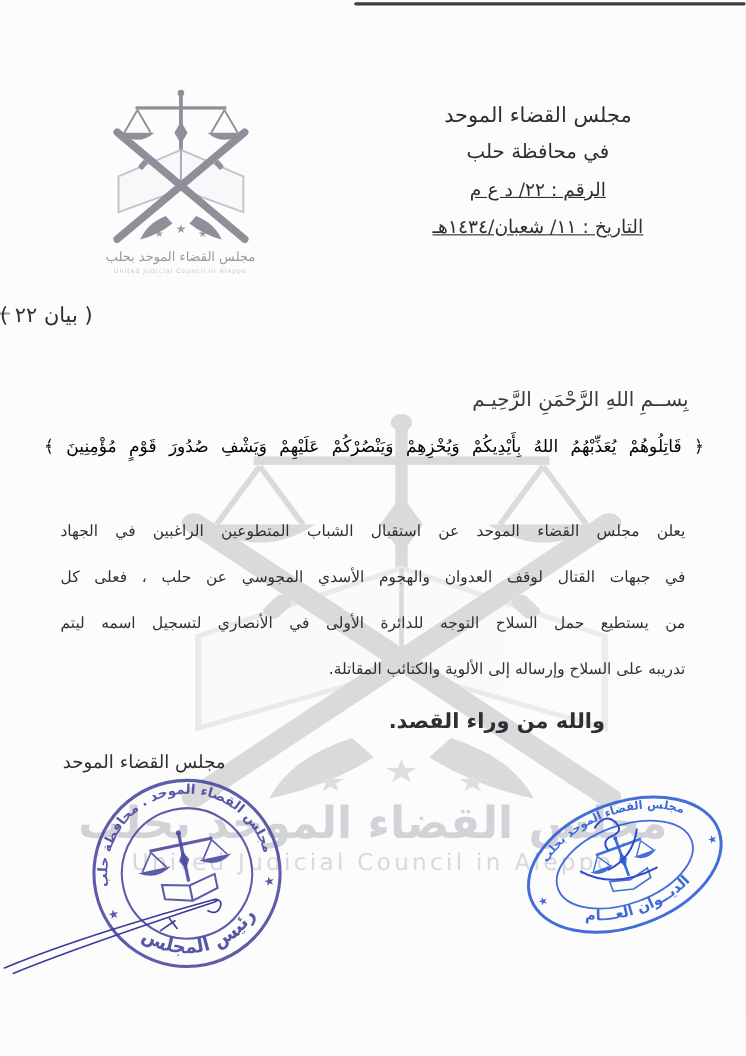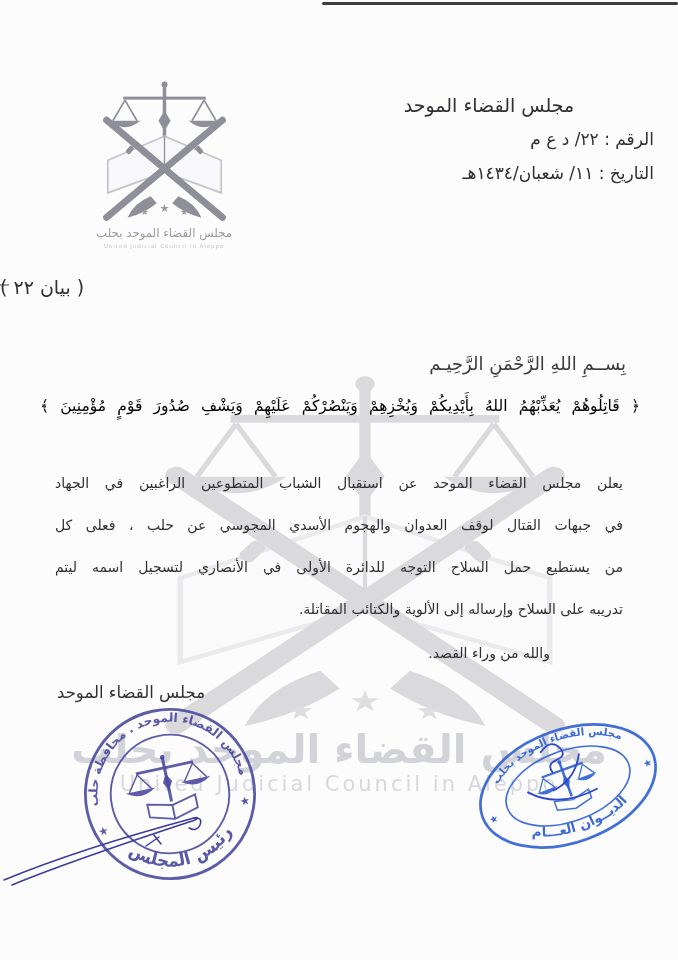--- a/index.html
+++ b/index.html
@@ -8,36 +8,36 @@
     background:var(--page,#fcfcfc);overflow:hidden;
     font-family:"DejaVu Sans",sans-serif;color:var(--ink,#2f2f33);
   }
   .abs{position:absolute;}
   
   .scanline{top:2px;left:322px;width:356px;height:3px;background:#1c1c1c;opacity:.85;border-radius:2px;}
   .edge-dash{top:284px;left:0;width:9px;height:2px;background:#9a9a9a;}
   
   .header{top:88px;right:24px;width:330px;direction:rtl;}
   .header .h-center{text-align:center;}
-  .header .h-right{text-align:right;}
+  .header .h-right{text-align:center;text-decoration:underline;}
   .header div{line-height:34px;font-size:17px;}
   .header .org{font-size:19px;}
   .header .loc{font-size:18px;}
   
   .stmt-title{top:276px;left:0;width:100%;text-align:left;font-size:19px;letter-spacing:1px;direction:rtl;}
   
   .basmala{top:353px;right:52px;direction:rtl;font-size:18px;letter-spacing:1px;color:#3a3a3e;}
   
   .verse{top:392px;left:40px;right:38px;direction:rtl;font-size:15.5px;line-height:1.9;
          text-align:justify;text-align-last:justify;color:#000000;}
   
   .body-text{top:462px;left:55px;right:55px;direction:rtl;font-size:14px;}
   .body-line{height:42px;line-height:42px;text-align:justify;text-align-last:justify;white-space:nowrap;}
   .body-line.last{text-align:left;text-align-last:right;}
-  .closing{top:645px;right:128px;direction:rtl;font-size:14px;}
+  .closing{top:645px;right:128px;direction:rtl;font-size:19px;font-weight:bold;}
   .signer{top:683px;left:57px;direction:rtl;font-size:16.5px;}
   
   .wm-emblem{left:85px;top:362px;width:560px;height:375px;opacity:.30;}
   .wm-ar{top:726px;left:0;width:100%;text-align:center;direction:rtl;
          font-size:40px;font-weight:bold;letter-spacing:2px;color:#d2d2d9;}
   .wm-en{top:772px;left:0;width:100%;text-align:center;font-size:21px;letter-spacing:3px;color:#d8d8de;}
   
   .em-stroke{stroke:var(--emblem,#8f8f99);fill:none;}
   .em-fill{fill:var(--emblem,#8f8f99);}
   .em-book{fill:#f8f8fa;stroke:#c3c3cb;stroke-width:2;}
@@ -110,20 +110,21 @@
   <div class="abs edge-dash"></div>
 
   <svg class="abs logo" viewBox="0 0 205 200">
     <use href="#emblem" x="2" y="0" width="201" height="167"></use>
     <text class="em-caption" x="102" y="184" font-size="13.5" text-anchor="middle">مجلس القضاء الموحد بحلب</text>
     <text class="em-caption-en" x="102" y="197" font-size="6.5" text-anchor="middle">United Judicial Council In Aleppo</text>
   </svg>
 
   <div class="abs header">
     <div class="h-center org">مجلس القضاء الموحد</div>
+    <div class="h-center loc">في محافظة حلب</div>
     <div class="h-right">الرقم : ٢٢/ د ع م</div>
     <div class="h-right">التاريخ : ١١/ شعبان/١٤٣٤هـ</div>
   </div>
 
   <div class="abs stmt-title">( بيان ٢٢ )</div>
 
   <div class="abs basmala">بِســمِ اللهِ الرَّحْمَنِ الرَّحِيـم</div>
 
   <div class="abs verse">﴿ قَاتِلُوهُمْ يُعَذِّبْهُمُ اللهُ بِأَيْدِيكُمْ وَيُخْزِهِمْ وَيَنْصُرْكُمْ عَلَيْهِمْ وَيَشْفِ صُدُورَ قَوْمٍ مُؤْمِنِينَ ﴾</div>
 

